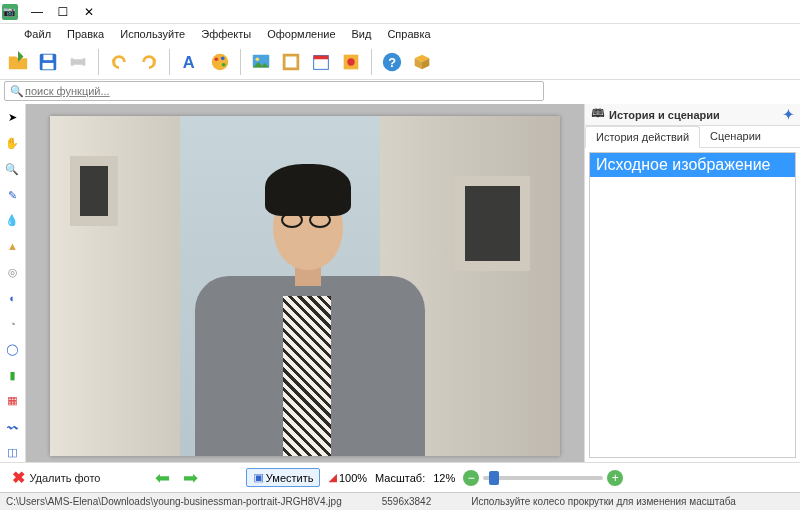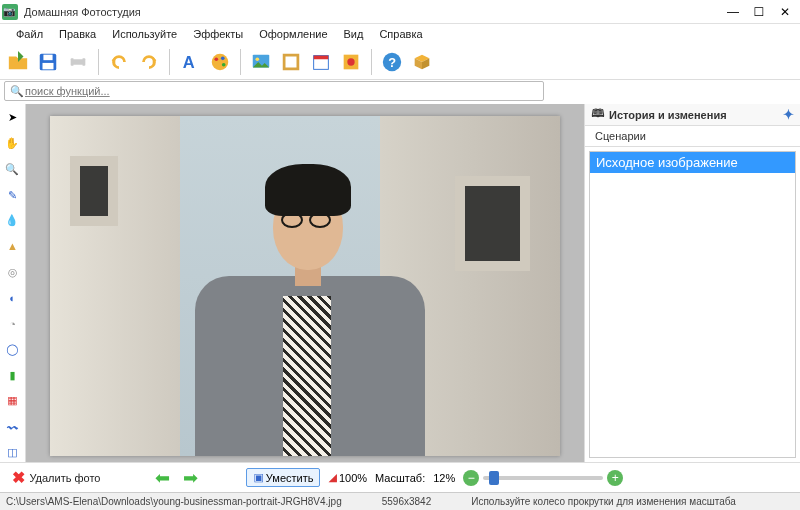--- a/index.html
+++ b/index.html
@@ -2,21 +2,21 @@
 <html><head>
 <meta charset="utf-8">
 <style>
 * { box-sizing: border-box; margin: 0; padding: 0; }
 body { width: 800px; height: 510px; font-family: Tahoma, Arial, sans-serif; font-size: 11px; background: #fff; overflow: hidden; display: flex; flex-direction: column; }
 .titlebar { height: 24px; background: #fff; display: flex; align-items: center; padding: 0 2px; border-bottom: 1px solid #e0e0e0; }
 .titlebar .app-icon { width: 16px; height: 16px; background: #4a6; border-radius: 2px; margin-right: 6px; display: flex; align-items: center; justify-content: center; font-size: 10px; }
 .titlebar .title { flex: 1; font-size: 11px; color: #333; }
 .win-btns { display: flex; }
 .win-btn { width: 26px; height: 20px; display: flex; align-items: center; justify-content: center; font-size: 12px; cursor: pointer; }
-.menubar { height: 20px; display: flex; align-items: center; padding: 0 8px; background: #fff; }
+.menubar { height: 20px; display: flex; align-items: center; padding: 0 16px; background: #fff; }
 .menu-item { padding: 2px 8px; cursor: pointer; color: #222; }
 .toolbar { height: 36px; display: flex; align-items: center; padding: 2px 4px; background: #fff; border-bottom: 1px solid #ddd; gap: 2px; }
 .toolbar-sep { width: 1px; height: 26px; background: #ccc; margin: 0 4px; }
 .tbtn { width: 28px; height: 28px; display: flex; align-items: center; justify-content: center; cursor: pointer; border-radius: 2px; }
 .tbtn svg { width: 22px; height: 22px; }
 .search-row { height: 24px; display: flex; align-items: center; padding: 0 4px 2px 4px; gap: 4px; }
 .search-wrap { flex: 1; display: flex; align-items: center; border: 1px solid #bbb; border-radius: 2px; padding: 0 4px; height: 20px; background: #fff; max-width: 540px; }
 .search-wrap input { border: none; outline: none; flex: 1; font-size: 11px; color: #888; background: transparent; text-decoration: underline; }
 .search-ic { width: 16px; height: 16px; display: flex; align-items: center; justify-content: center; color: #888; }
 .middle { flex: 1; display: flex; overflow: hidden; }
@@ -38,21 +38,21 @@
 .glasses { position:absolute; left:86px; bottom:228px; width:56px; height:16px; }
 .glasses span { display:inline-block; width:22px; height:16px; border:2px solid #1a1916; border-radius:50%; }
 .glasses span:last-child { margin-left:6px; }
 .right-panel { width: 216px; background: #fff; border-left: 1px solid #ddd; display: flex; flex-direction: column; }
 .panel-head { height: 22px; display: flex; align-items: center; padding: 0 6px; border-bottom: 1px solid #ddd; background: #f8f8f8; font-weight: bold; color: #333; }
 .panel-head .collapse { margin-left: auto; color: #3974c8; cursor: pointer; font-size: 13px; }
 .tabs { display: flex; border-bottom: 1px solid #ddd; }
 .tab { padding: 4px 10px; font-size: 11px; cursor: pointer; color: #333; }
 .tab.active { background: #fff; border: 1px solid #ddd; border-bottom: 1px solid #fff; border-radius: 3px 3px 0 0; margin-bottom: -1px; }
 .history-list { flex: 1; border: 1px solid #ccc; margin: 4px; background: #fff; }
-.history-item { background: #3399ff; color: #fff; padding: 3px 6px; font-size: 13px; }
+.history-item { background: #3399ff; color: #fff; padding: 3px 6px; font-size: 16px; }
 .bottom-bar { height: 30px; display: flex; align-items: center; padding: 0 6px; background: #fff; border-top: 1px solid #ddd; gap: 8px; }
 .del-btn { display: flex; align-items: center; gap: 4px; padding: 2px 6px; cursor: pointer; color: #222; }
 .del-btn .x { color: #e33; font-size: 16px; font-weight: bold; }
 .nav-arr { width: 20px; height: 20px; display: flex; align-items: center; justify-content: center; cursor: pointer; }
 .arrow-l { color: #4b4; font-size: 18px; }
 .arrow-r { color: #4b4; font-size: 18px; }
 .fit-btn { display: flex; align-items: center; gap: 2px; border: 1px solid #5c9be6; padding: 2px 6px; cursor: pointer; background: #e9f3fe; border-radius: 2px; }
 .pct-btn { display: flex; align-items: center; gap: 2px; cursor: pointer; }
 .zoom-slider { display: flex; align-items: center; gap: 4px; }
 .zoom-btn { width: 16px; height: 16px; border-radius: 50%; background: #5cb85c; color: #fff; display: flex; align-items: center; justify-content: center; font-size: 12px; cursor: pointer; line-height:1; }
@@ -60,21 +60,20 @@
 .slider-thumb { width: 10px; height: 14px; background: #3974c8; position: absolute; top: -5px; left: 6px; border-radius: 2px; cursor: pointer; }
 .statusbar { height: 18px; display: flex; align-items: center; padding: 0 6px; background: #f0f0f0; border-top: 1px solid #ccc; font-size: 10px; color: #444; gap: 40px; }
 .status-cell { white-space: nowrap; }
 .panel-ic { width:14px; height:14px; display:inline-flex; align-items:center; justify-content:center; margin-right:4px; }
 </style>
 </head>
 <body>
 
 <div class="titlebar">
   <span class="app-icon">📷</span>
-  <span class="title">Домашняя Фотостудия</span>
   <div class="win-btns">
     <div class="win-btn">—</div>
     <div class="win-btn">☐</div>
     <div class="win-btn">✕</div>
   </div>
 </div>
 
 <div class="menubar">
   <span class="menu-item">Файл</span>
   <span class="menu-item">Правка</span>
@@ -215,24 +214,25 @@
         <div class="head"></div>
         <div class="hair"></div>
         <div class="glasses"><span></span><span></span></div>
       </div>
     </div>
   </div>
 
   <div class="right-panel">
     <div class="panel-head">
       <span class="panel-ic">🕮</span>
-      <span>История и изменения</span>
+      <span>История и сценарии</span>
       <span class="collapse">✦</span>
     </div>
     <div class="tabs">
+      <div class="tab active">История действий</div>
       <div class="tab">Сценарии</div>
     </div>
     <div class="history-list">
       <div class="history-item">Исходное изображение</div>
     </div>
   </div>
 </div>
 
 <div class="bottom-bar">
   <div class="del-btn">

